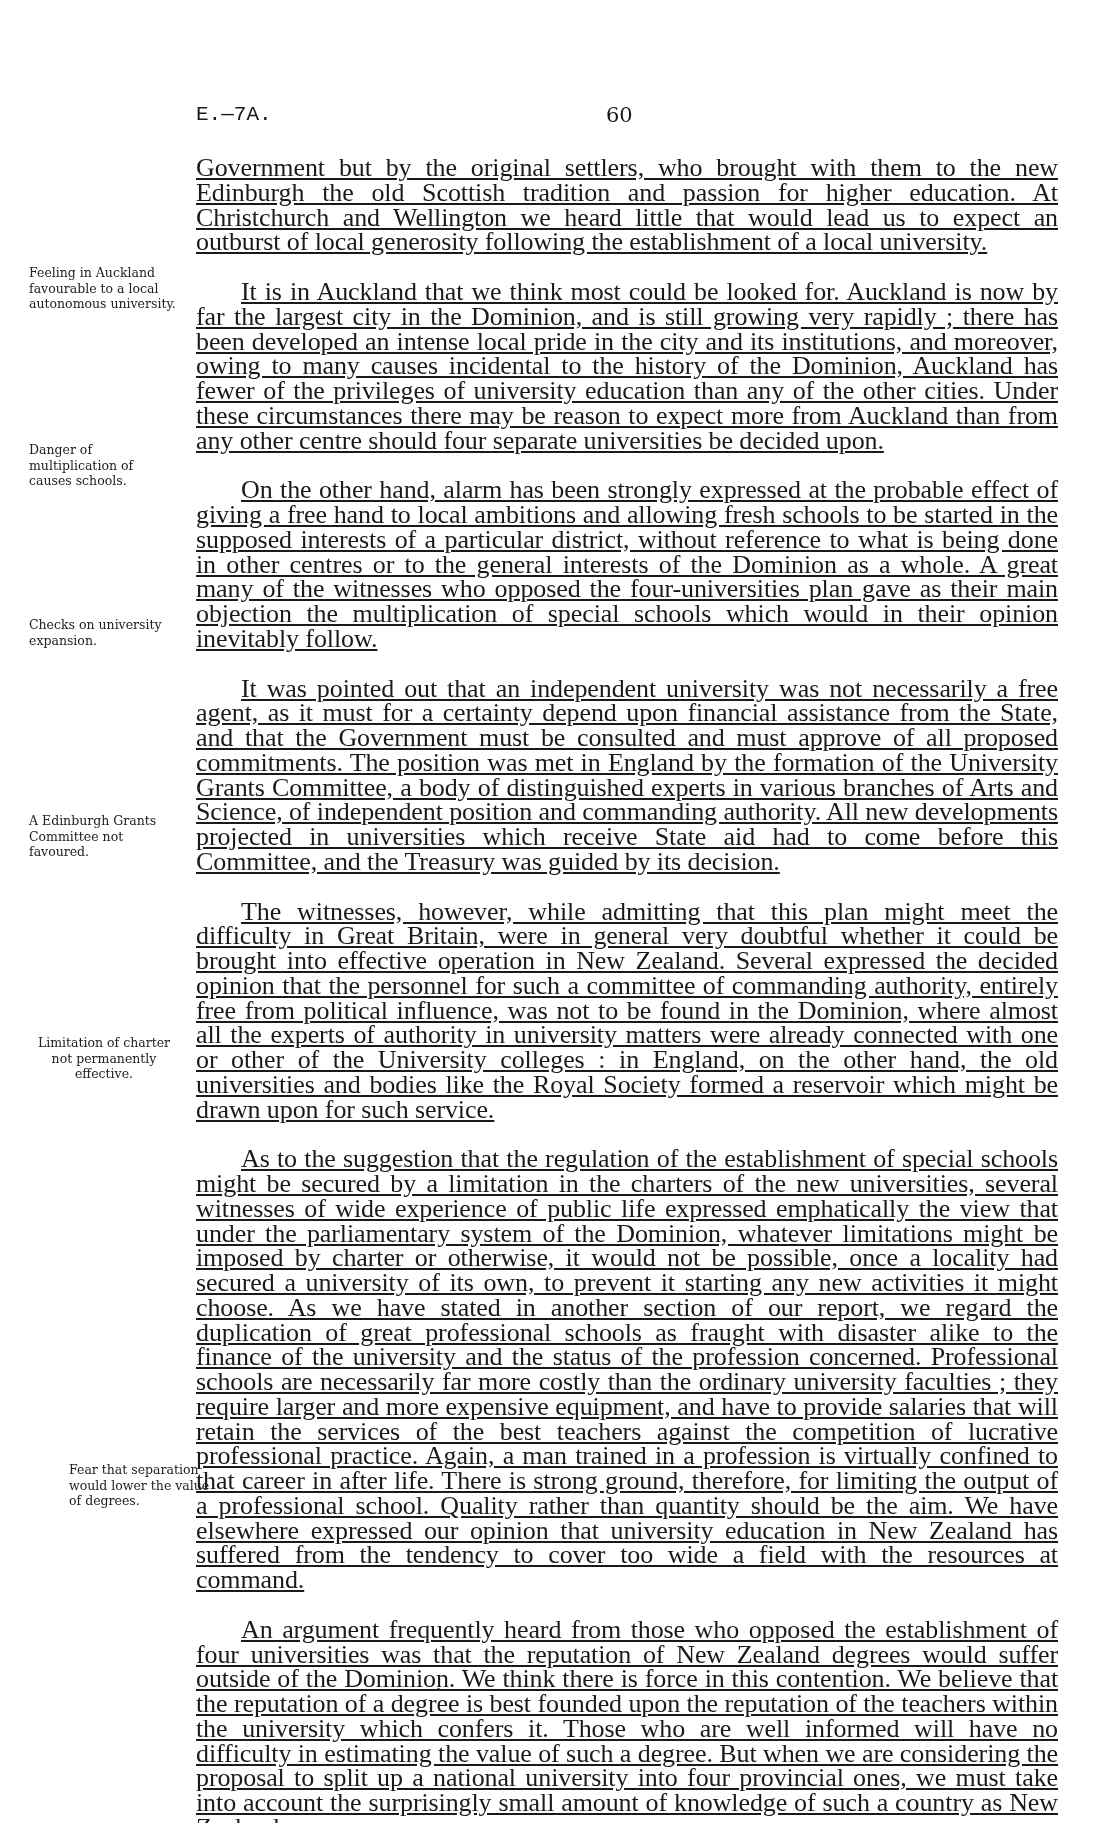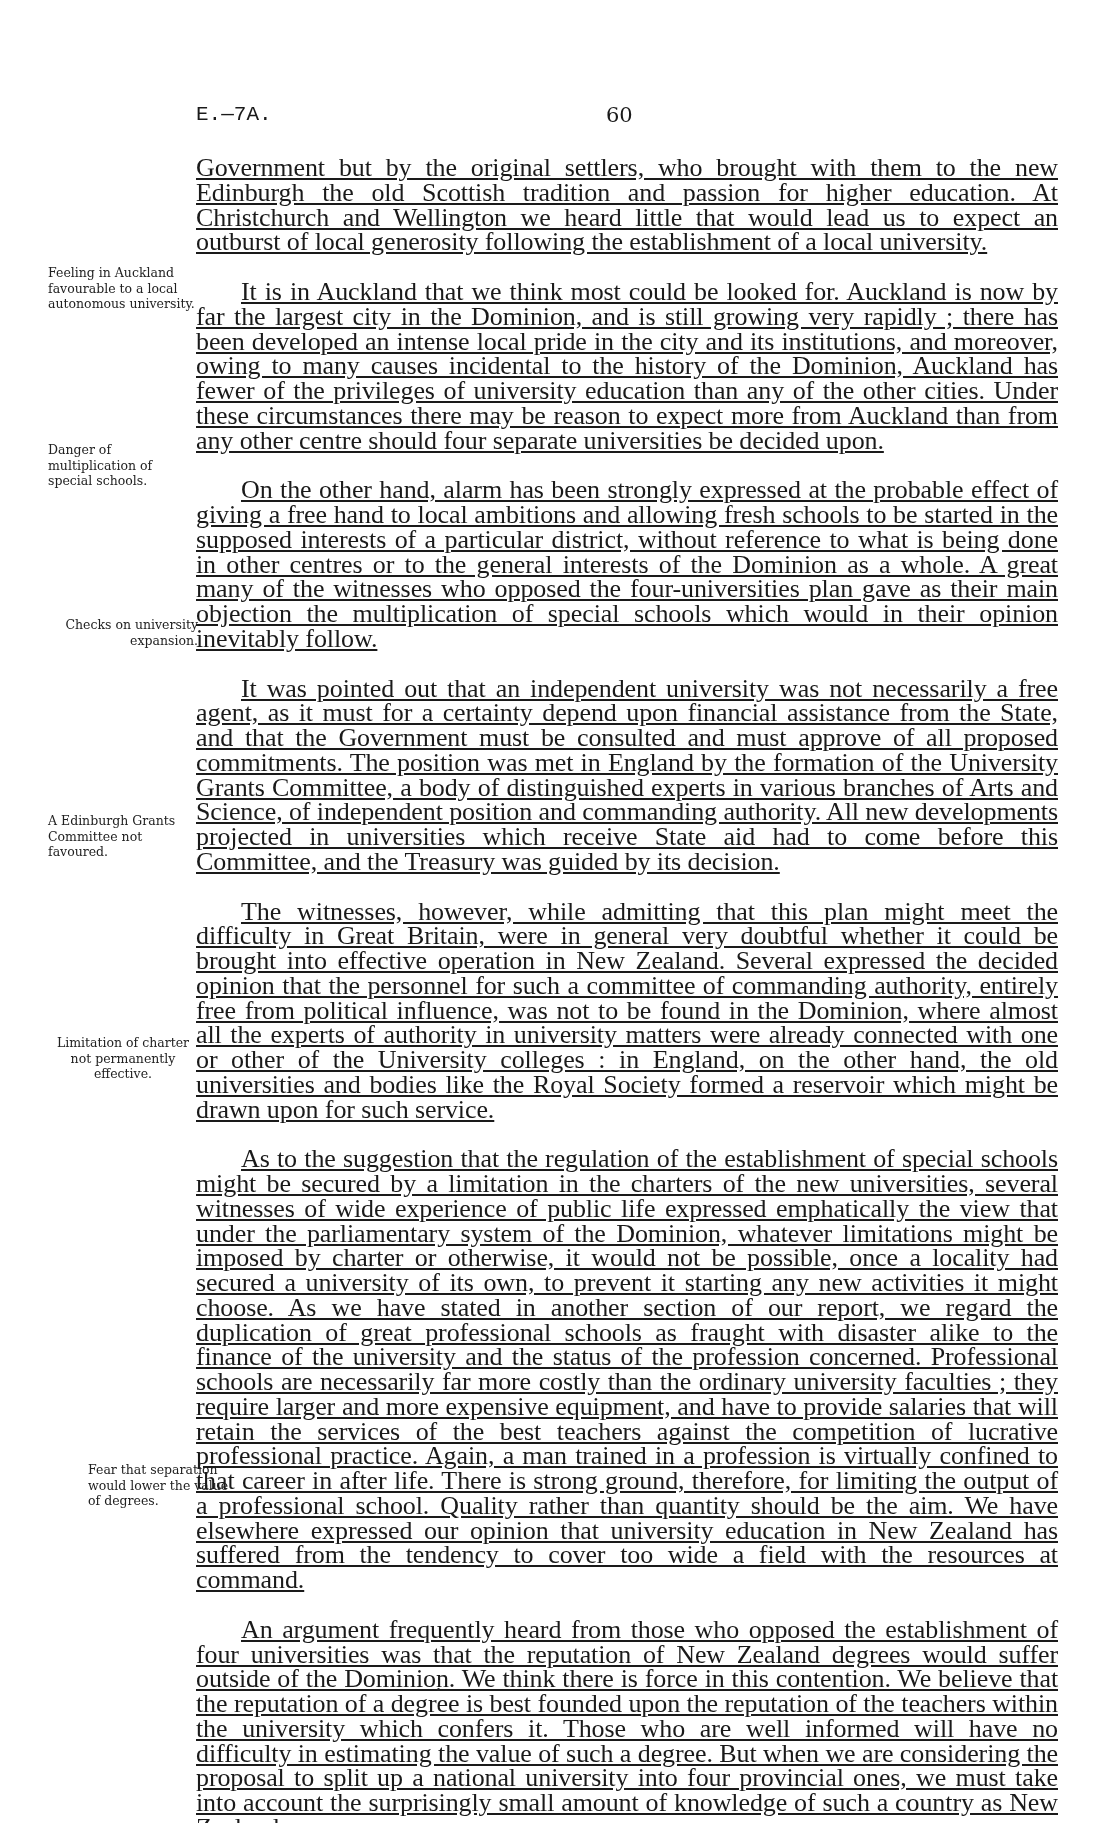--- a/index.html
+++ b/index.html
@@ -8,34 +8,34 @@
   .hdr-left { left:196px;font-family:Liberation Mono, monospace; }
   .hdr-right { left:606px;text-align:right; }
   .body-text {
     position:absolute; left:196px; top:156px; width:862px;
     font-family:"Liberation Serif", serif; font-size:26px; line-height:24.75px;
     text-align:justify; letter-spacing:-0.1px;text-decoration:underline;
   }
   .body-text p { margin:0; text-indent:0; }
   .body-text p.indent { text-indent:45px;margin-top:25px; }
   .sidenote {
-    position:absolute; left:48px; width:150px;
+    position:absolute; left:29px; width:150px;
     font-family:"DejaVu Serif", serif; font-size:12.5px; line-height:15.5px; color:#222;
   }
   .dot { position:absolute; width:3px; height:3px; border-radius:50%; background:#222; }
 </style>
 </head>
 <body>
 
 <div class="hdr hdr-left">E.—7A.</div>
 <div class="hdr hdr-right">60</div>
 
 <div class="sidenote" id="sn0" style="top: 265px;">Feeling in Auckland favourable to a local autonomous university.</div>
-<div class="sidenote" id="sn1" style="top: 442px;">Danger of multiplication of special schools.</div>
-<div class="sidenote" id="sn2" style="top: 617px; text-align: right;">Checks on university expansion.</div>
+<div class="sidenote" id="sn1" style="top: 442px;">Danger of multiplication of causes schools.</div>
+<div class="sidenote" id="sn2" style="top: 617px;">Checks on university expansion.</div>
 <div class="sidenote" id="sn3" style="top: 813px;">A Edinburgh Grants Committee not favoured.</div>
 <div class="sidenote" id="sn4" style="top: 1035px; text-align: center;">Limitation of charter not permanently effective.</div>
 <div class="sidenote" id="sn5" style="top: 1462px; margin-left: 40px;">Fear that separation would lower the value of degrees.</div>
 
 <div class="body-text">
   <p id="p0">Government but by the original settlers, who brought with them to the new Edinburgh the old Scottish tradition and passion for higher education.  At Christchurch and Wellington we heard little that would lead us to expect an outburst of local generosity following the establishment of a local university.</p>
   <p id="p1" class="indent">It is in Auckland that we think most could be looked for.  Auckland is now by far the largest city in the Dominion, and is still growing very rapidly ;  there has been developed an intense local pride in the city and its institutions, and moreover, owing to many causes incidental to the history of the Dominion, Auckland has fewer of the privileges of university education than any of the other cities. Under these circumstances there may be reason to expect more from Auckland than from any other centre should four separate universities be decided upon.</p>
   <p id="p2" class="indent">On the other hand, alarm has been strongly expressed at the probable effect of giving a free hand to local ambitions and allowing fresh schools to be started in the supposed interests of a particular district, without reference to what is being done in other centres or to the general interests of the Dominion as a whole.  A great many of the witnesses who opposed the four-universities plan gave as their main objection the multiplication of special schools which would in their opinion inevitably follow.</p>
   <p id="p3" class="indent">It was pointed out that an independent university was not necessarily a free agent, as it must for a certainty depend upon financial assistance from the State, and that the Government must be consulted and must approve of all proposed commitments.  The position was met in England by the formation of the University Grants Committee, a body of distinguished experts in various branches of Arts and Science, of independent position and commanding authority.  All new developments projected in universities which receive State aid had to come before this Committee, and the Treasury was guided by its decision.</p>
   <p id="p4" class="indent">The witnesses, however, while admitting that this plan might meet the difficulty in Great Britain, were in general very doubtful whether it could be brought into effective operation in New Zealand.  Several expressed the decided opinion that the personnel for such a committee of commanding authority, entirely free from political influence, was not to be found in the Dominion, where almost all the experts of authority in university matters were already connected with one or other of the University colleges :  in England, on the other hand, the old universities and bodies like the Royal Society formed a reservoir which might be drawn upon for such service.</p>

